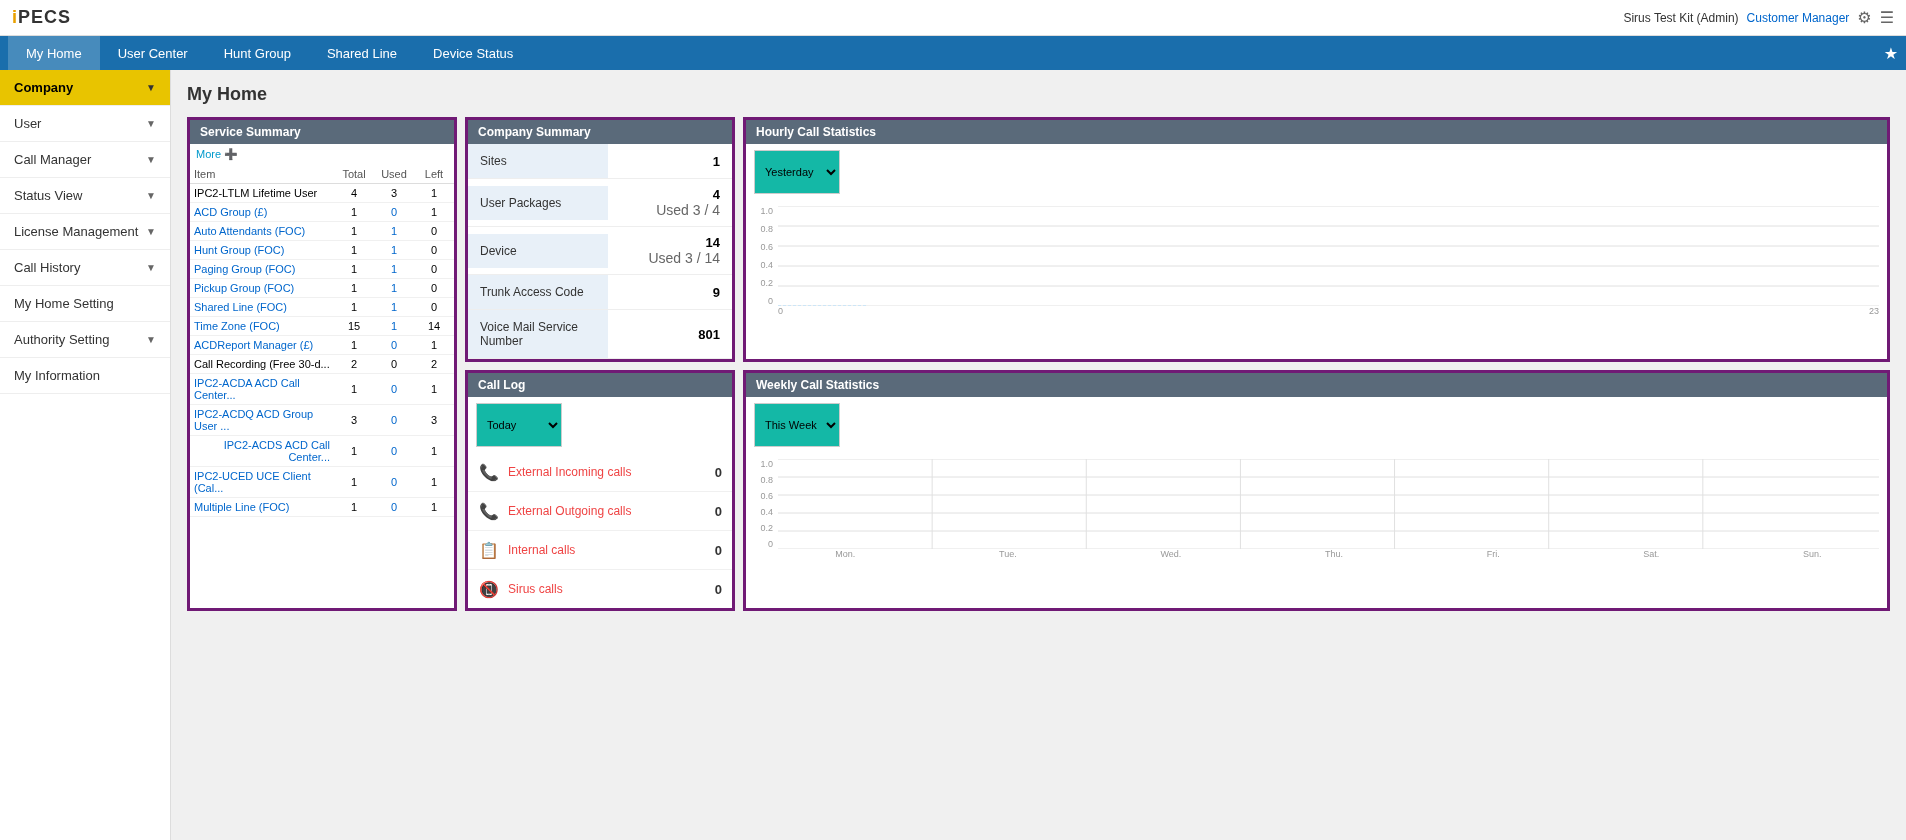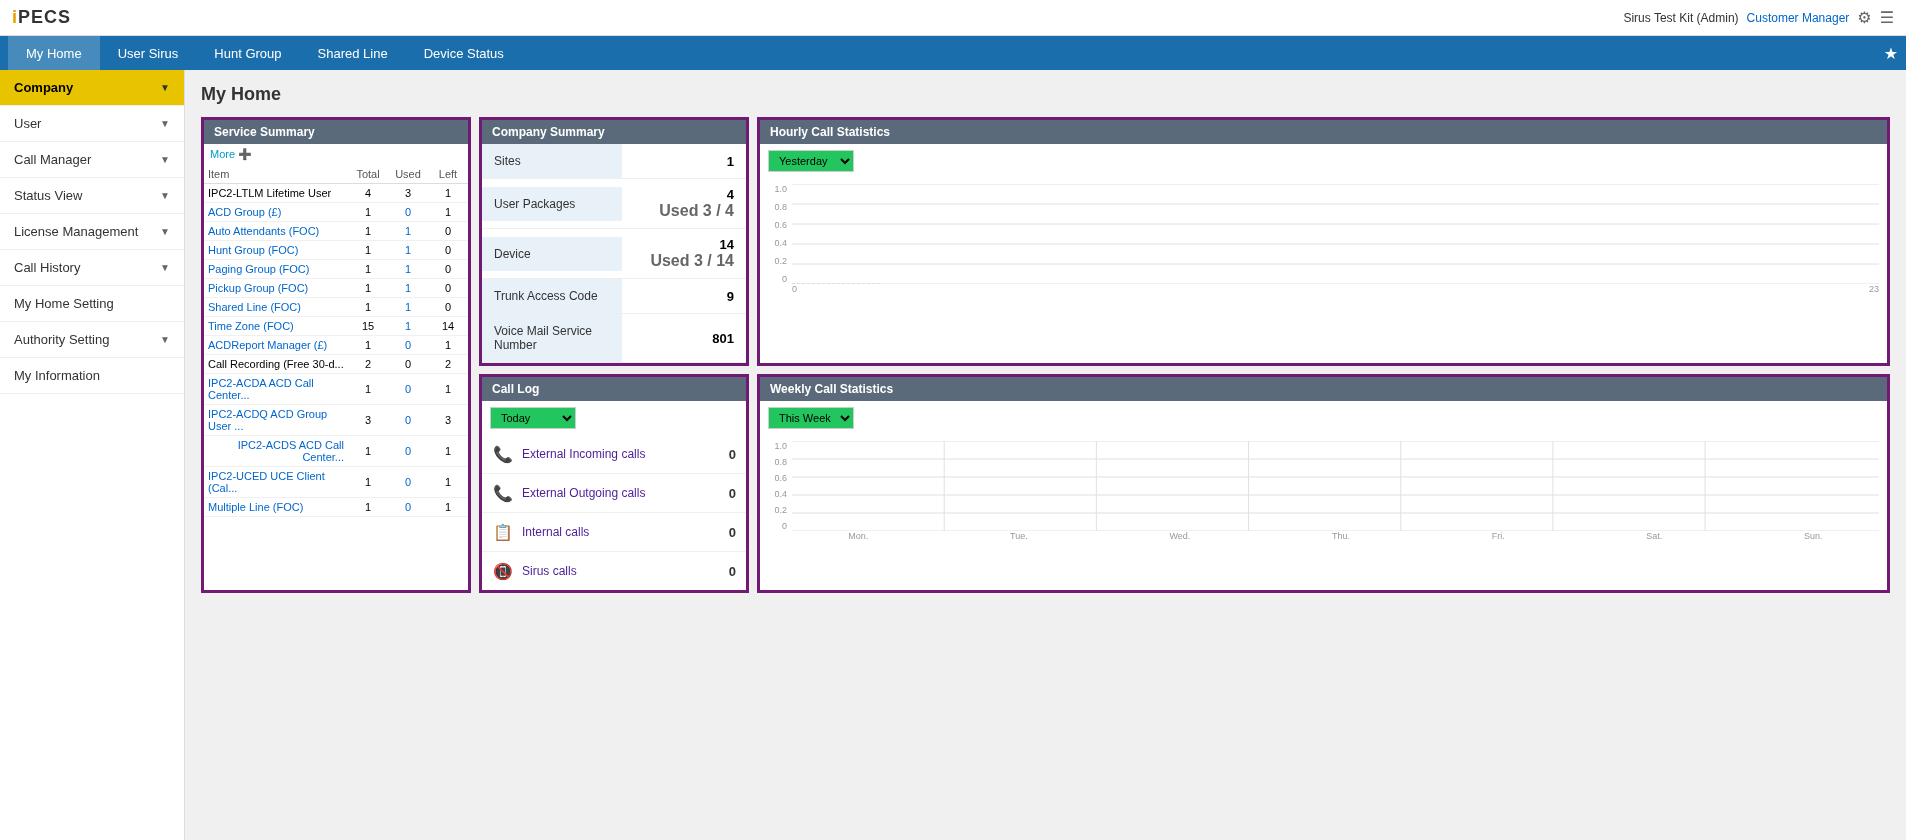--- a/index.html
+++ b/index.html
@@ -42,21 +42,21 @@
       cursor: pointer;
     }
     .nav-bar a.active { background: rgba(255,255,255,0.2); }
     .nav-bar-star { margin-left: auto; color: #fff; font-size: 16px; cursor: pointer; }
 
     
     .main-layout { display: flex; flex: 1; overflow: hidden; }
 
     
     .sidebar {
-      width: 185px;
+      width: 171px;
       background: #fff;
       border-right: 1px solid #ddd;
       flex-shrink: 0;
       overflow-y: auto;
     }
     .sidebar-item {
       display: flex;
       align-items: center;
       justify-content: space-between;
       padding: 10px 14px;
@@ -116,41 +116,41 @@
     .ss-table { width: 100%; border-collapse: collapse; font-size: 11px; }
     .ss-table th { text-align: left; padding: 3px 4px; border-bottom: 1px solid #ddd; color: #555; font-weight: normal; }
     .ss-table td { padding: 3px 4px; border-bottom: 1px solid #f0f0f0; }
     .ss-table .col-total, .ss-table .col-used, .ss-table .col-left { text-align: center; width: 40px; }
 
     
     .company-summary { }
     .cs-row { display: flex; align-items: center; border-bottom: 1px solid #eee; }
     .cs-label { background: #e8f0f8; padding: 10px 12px; width: 140px; flex-shrink: 0; font-size: 12px; color: #333; }
     .cs-value { padding: 8px 12px; font-size: 13px; text-align: right; flex: 1; font-weight: bold; }
-    .cs-sub { font-size: 16px; font-weight: bold; color: #666; display: block; }
+    .cs-sub { font-size: 14px; font-weight: normal; color: #666; display: block; }
 
     
     .hourly-stats { }
     .stats-controls { display: flex; align-items: center; padding: 6px 8px; gap: 6px; }
     .stats-select {
       border: 1px solid #ccc;
-      padding: 3px 6px;
+      padding: 14px 6px;
       font-size: 11px;
-      background: #22c55e;
+      background: #14b8a6;
       cursor: pointer;
     }
     .chart-area { padding: 6px 8px; position: relative; }
 
     
     .call-log { }
     .call-log-controls { padding: 6px 8px; }
     .call-log-item { display: flex; align-items: center; padding: 8px 10px; border-bottom: 1px solid #f0f0f0; gap: 8px; }
     .call-log-item:last-child { border-bottom: none; }
     .call-icon { width: 22px; height: 22px; display: flex; align-items: center; justify-content: center; }
-    .call-label { flex: 1; font-size: 12px; color: #4c1d95; }
+    .call-label { flex: 1; font-size: 12px; color: #ef4444; }
     .call-count { font-size: 13px; font-weight: bold; color: #333; }
 
     
     .weekly-stats { }
     .weekly-chart { padding: 6px 8px; }
   </style>
 </head>
 <body>
 
 <div class="top-bar">
@@ -160,21 +160,21 @@
   <div class="top-bar-right">
     <span>Sirus Test Kit (Admin)</span>
     <span class="customer-manager">Customer Manager</span>
     <span class="icon-btn">⚙</span>
     <span class="icon-btn">☰</span>
   </div>
 </div>
 
 <div class="nav-bar">
   <a class="active">My Home</a>
-  <a>User Sirus</a>
+  <a>User Center</a>
   <a>Hunt Group</a>
   <a>Shared Line</a>
   <a>Device Status</a>
   <span class="nav-bar-star">★</span>
 </div>
 
 <div class="main-layout">
 
   <div class="sidebar">
     <div class="sidebar-item active">

